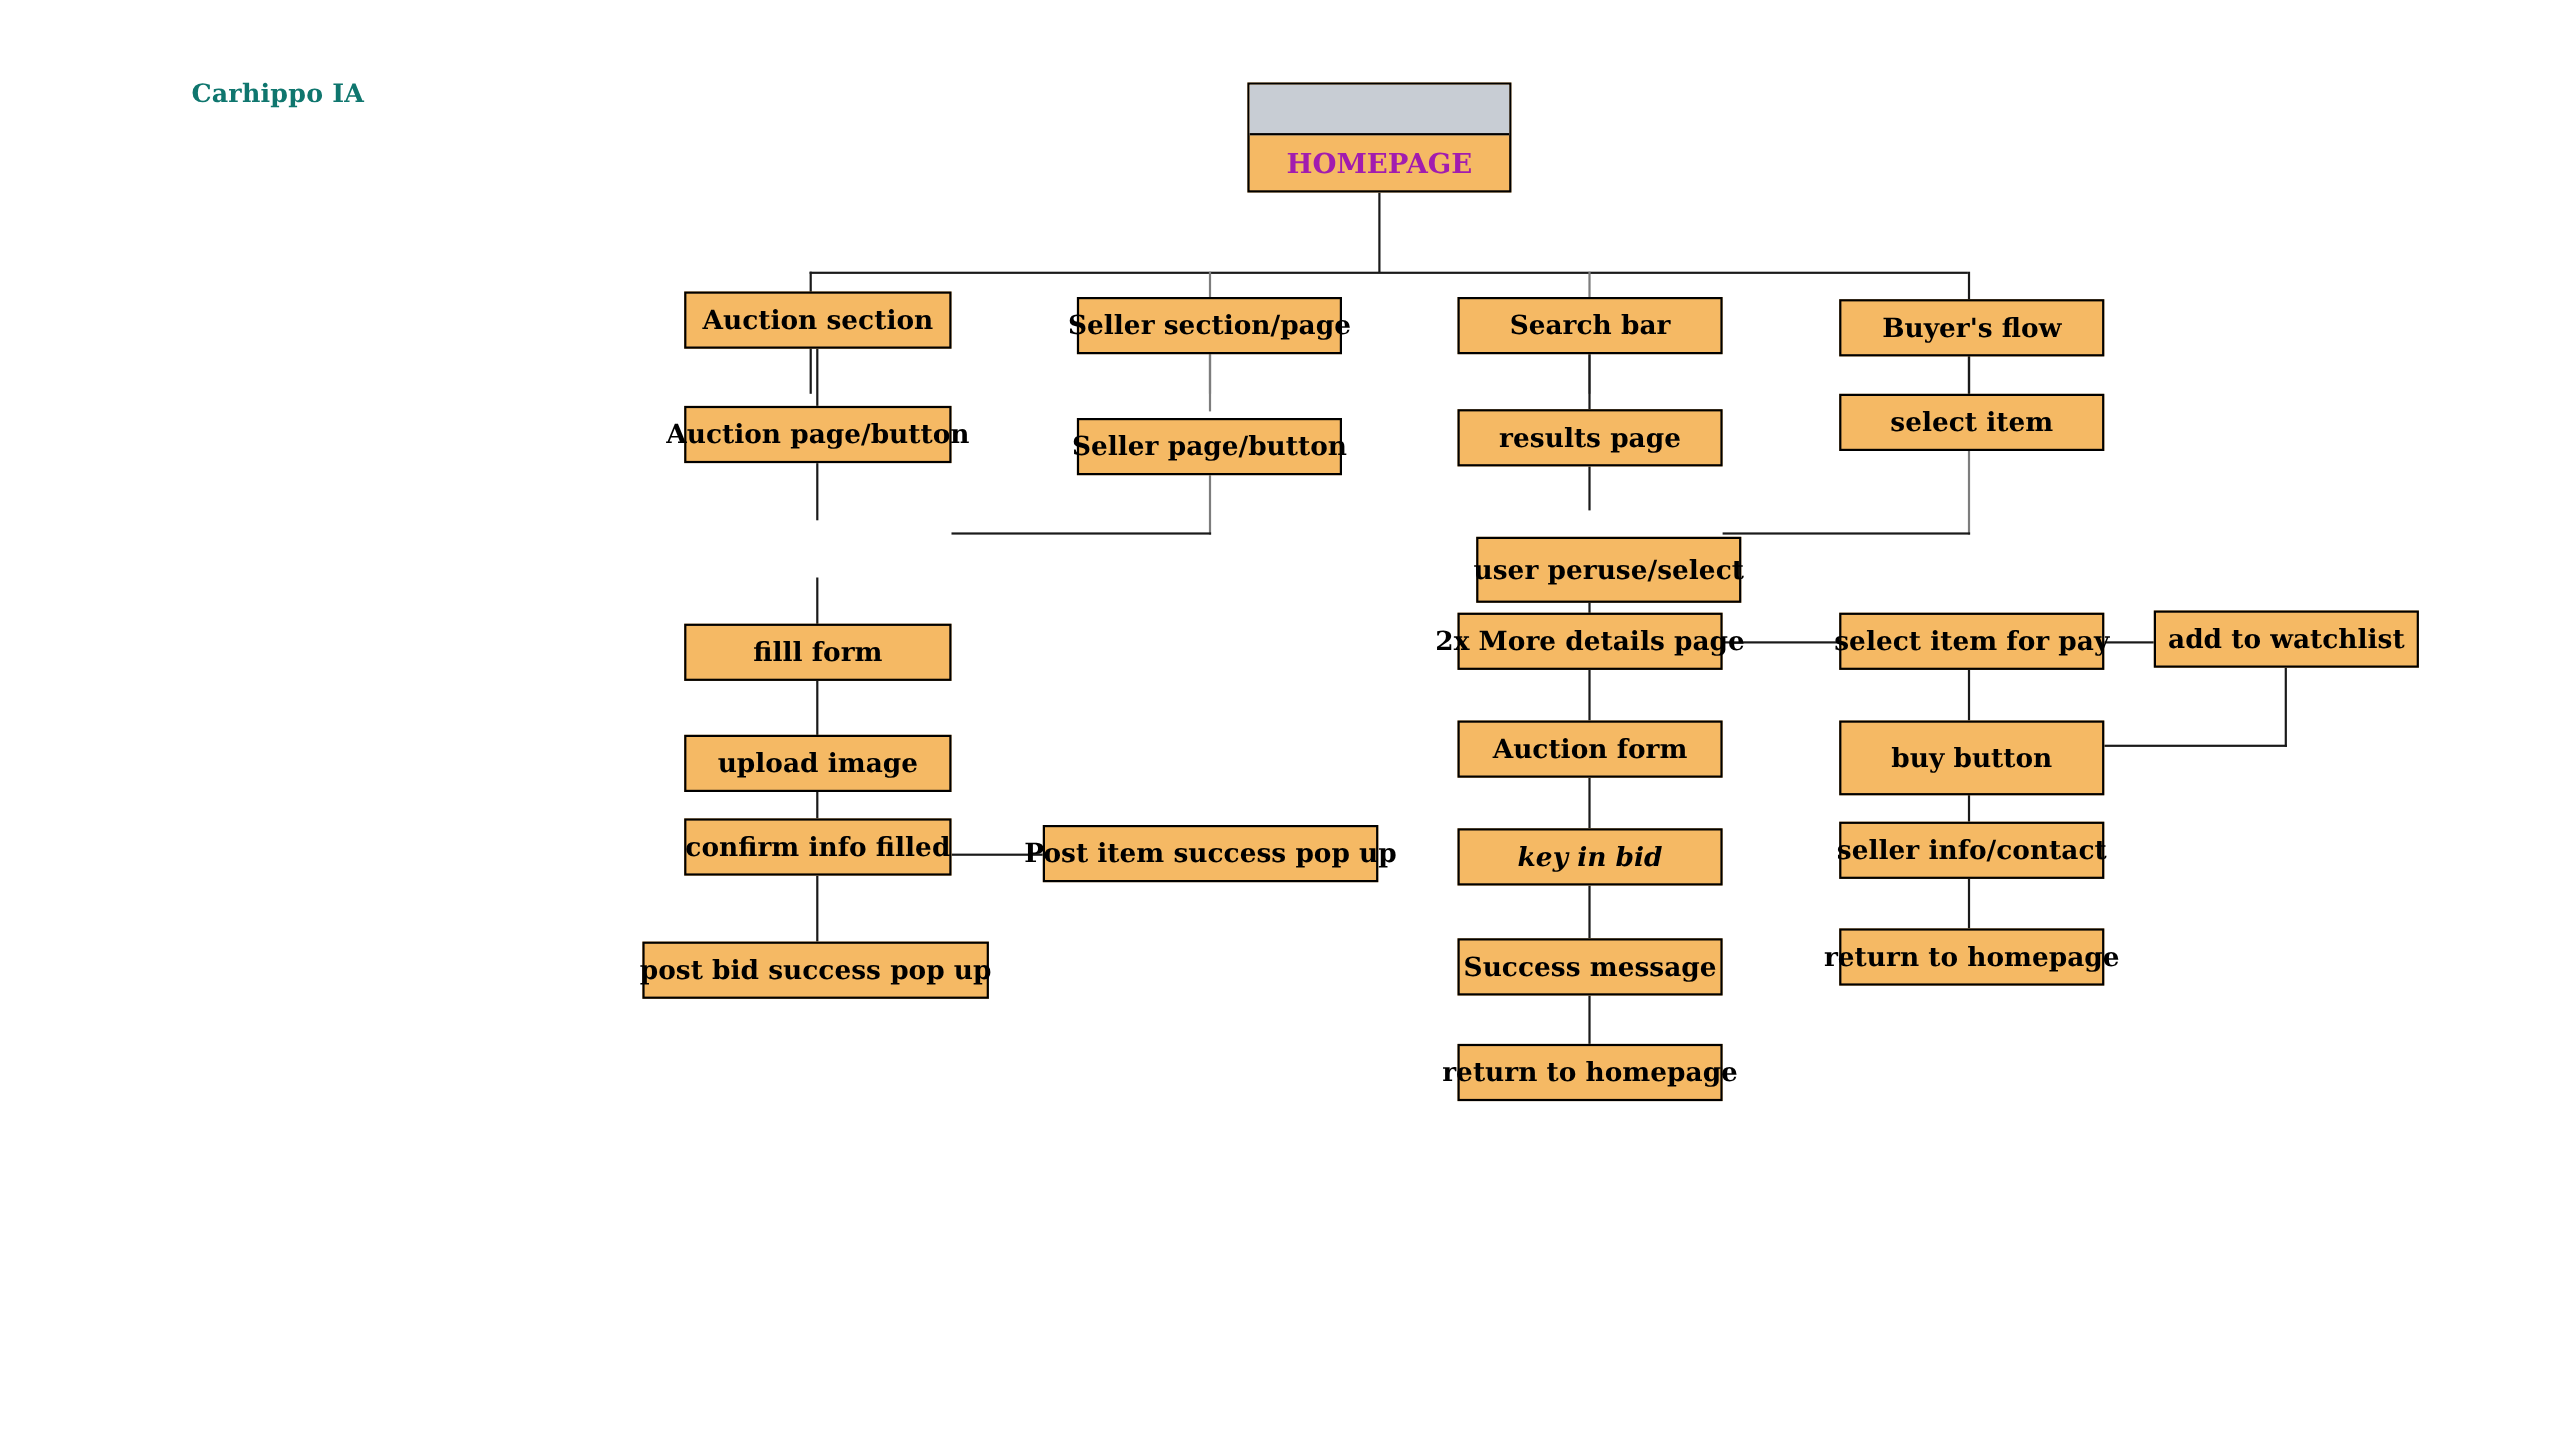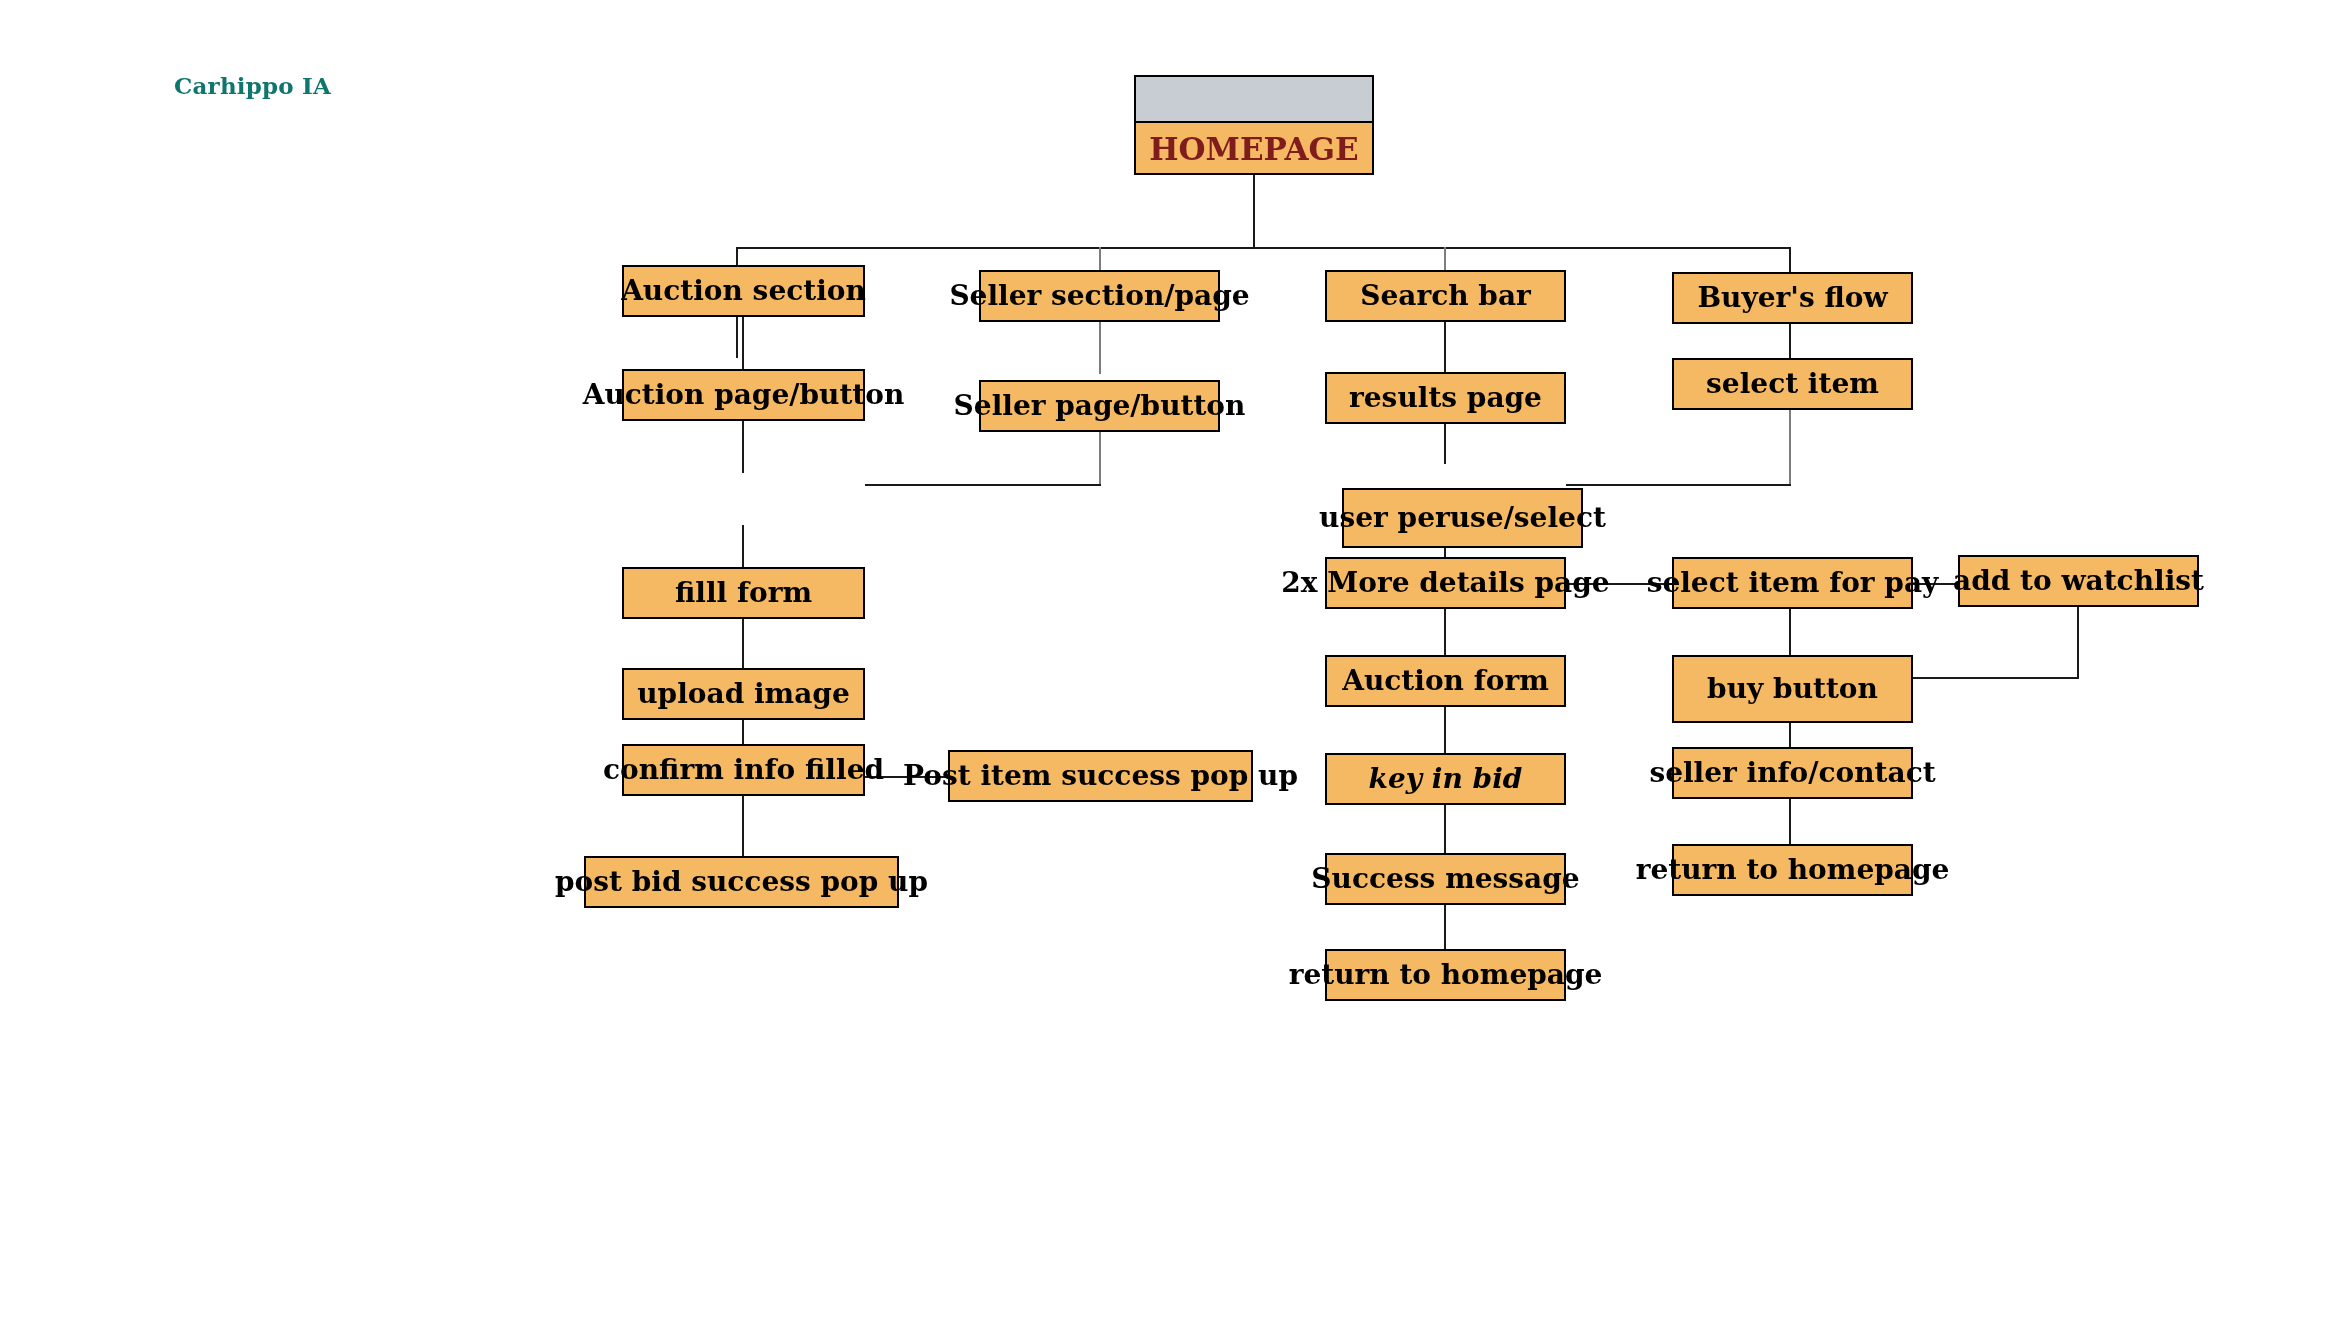--- a/index.html
+++ b/index.html
@@ -38,21 +38,21 @@
     z-index: 5;
   }
   .node .label {
     position: absolute;
     left: 50%;
     top: 50%;
     transform: translate(-50%, -50%);
     white-space: nowrap;
     font-family: "DejaVu Serif", serif;
     font-weight: bold;
-    font-size: 28px;
+    font-size: 24px;
     line-height: 1;
     color: #000000;
     text-align: center;
   }
   
   .node-home {
     position: absolute;
     box-sizing: border-box;
     border: 2px solid #000000;
     background: #f5b964;
@@ -69,22 +69,22 @@
     height: 52px;
   }
   .node-home .body .label {
     position: absolute;
     left: 50%;
     top: 50%;
     transform: translate(-50%, -50%);
     white-space: nowrap;
     font-family: "DejaVu Serif", serif;
     font-weight: bold;
-    font-size: 31px;
-    color: #7f1d1d;
+    font-size: 25px;
+    color: #a21caf;
   }
   
   .conn {
     position: absolute;
     background: #1a1a1a;
     z-index: 1;
   }
   .conn.grey {
     background: #7d7d7d;
   }

